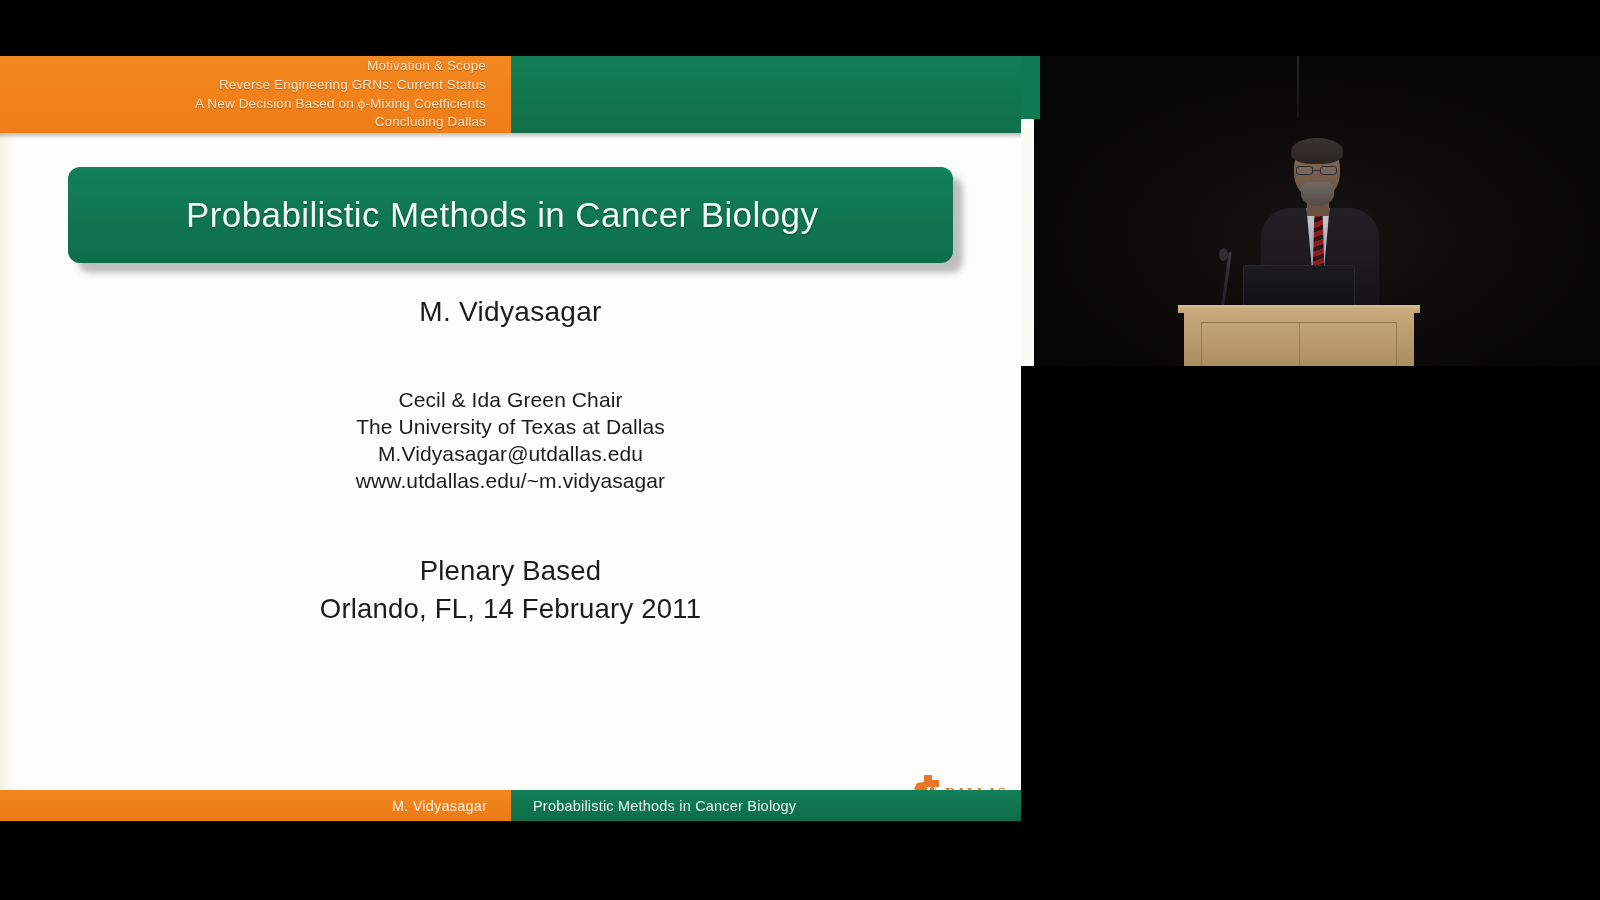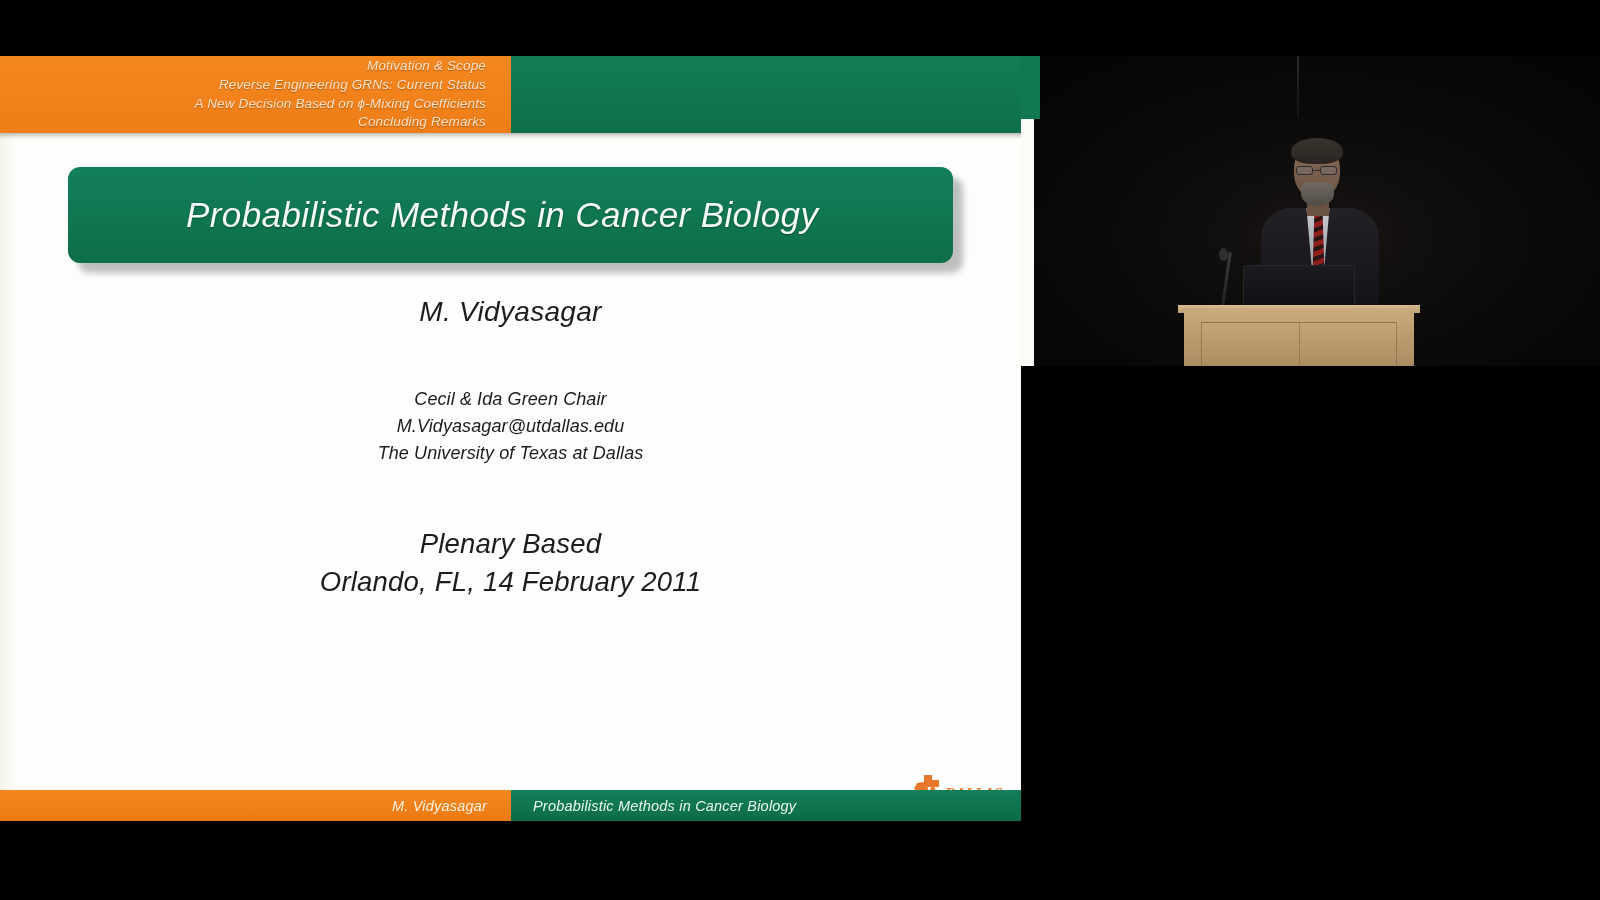--- a/index.html
+++ b/index.html
@@ -4,21 +4,21 @@
 <title>Probabilistic Methods in Cancer Biology</title>
 <style>
   * { margin:0; padding:0; box-sizing:border-box; }
   html, body {
     width:1600px; height:900px;
     background:#000;
     overflow:hidden;
     font-family:"Liberation Sans", sans-serif;
   }
 
-  #stage { position:relative; width:1600px; height:900px; background:#000;font-style:italic; }
+  #stage { position:relative; width:1600px; height:900px; background:#000; }
 
   
   #slide-pane {
     position:absolute; left:0; top:56px;
     width:1021px; height:765px;
     background:#fdfdfb;
     overflow:hidden;
   }
 
   
@@ -93,21 +93,21 @@
     position:absolute; left:0; top:240px; width:1021px;
     text-align:center;
     color:#1c1c1c;
   }
   #author-name {
     font-size:28px;
     letter-spacing:.3px;
     margin-bottom:58px;
   }
   .affil-line {
-    font-size:18px;
+    font-size:21px;
     line-height:27px;
     letter-spacing:.1px;
   }
   #venue-block { margin-top:58px; }
   .venue-line {
     font-size:27.5px;
     line-height:38px;
     letter-spacing:.2px;
   }
 
@@ -270,40 +270,41 @@
 
   <div id="slide-pane">
 
     <div id="page-edge"></div>
 
     <div id="slide-header">
       <div id="header-orange">
         <div class="nav-line">Motivation &amp; Scope</div>
         <div class="nav-line">Reverse Engineering GRNs: Current Status</div>
         <div class="nav-line">A New Decision Based on ϕ-Mixing Coefficients</div>
-        <div class="nav-line">Concluding Remarks</div>
+        <div class="nav-line">Concluding Dallas</div>
       </div>
       <div id="header-green"></div>
     </div>
     <div id="header-shadow"></div>
 
     <div id="title-wrap">
       <div id="title-shadow"></div>
       <div id="title-box">
         <div id="title-text">Probabilistic Methods in Cancer Biology</div>
       </div>
     </div>
 
     <div id="slide-body">
       <div id="author-name">M. Vidyasagar</div>
 
       <div>
         <div class="affil-line">Cecil &amp; Ida Green Chair</div>
+        <div class="affil-line">The University of Texas at Dallas</div>
         <div class="affil-line">M.Vidyasagar@utdallas.edu</div>
-        <div class="affil-line">The University of Texas at Dallas</div>
+        <div class="affil-line">www.utdallas.edu/~m.vidyasagar</div>
       </div>
 
       <div id="venue-block">
         <div class="venue-line">Plenary Based</div>
         <div class="venue-line">Orlando, FL, 14 February 2011</div>
       </div>
     </div>
 
     <div id="ut-logo">
       <svg width="104" height="34" viewBox="0 0 104 34">

